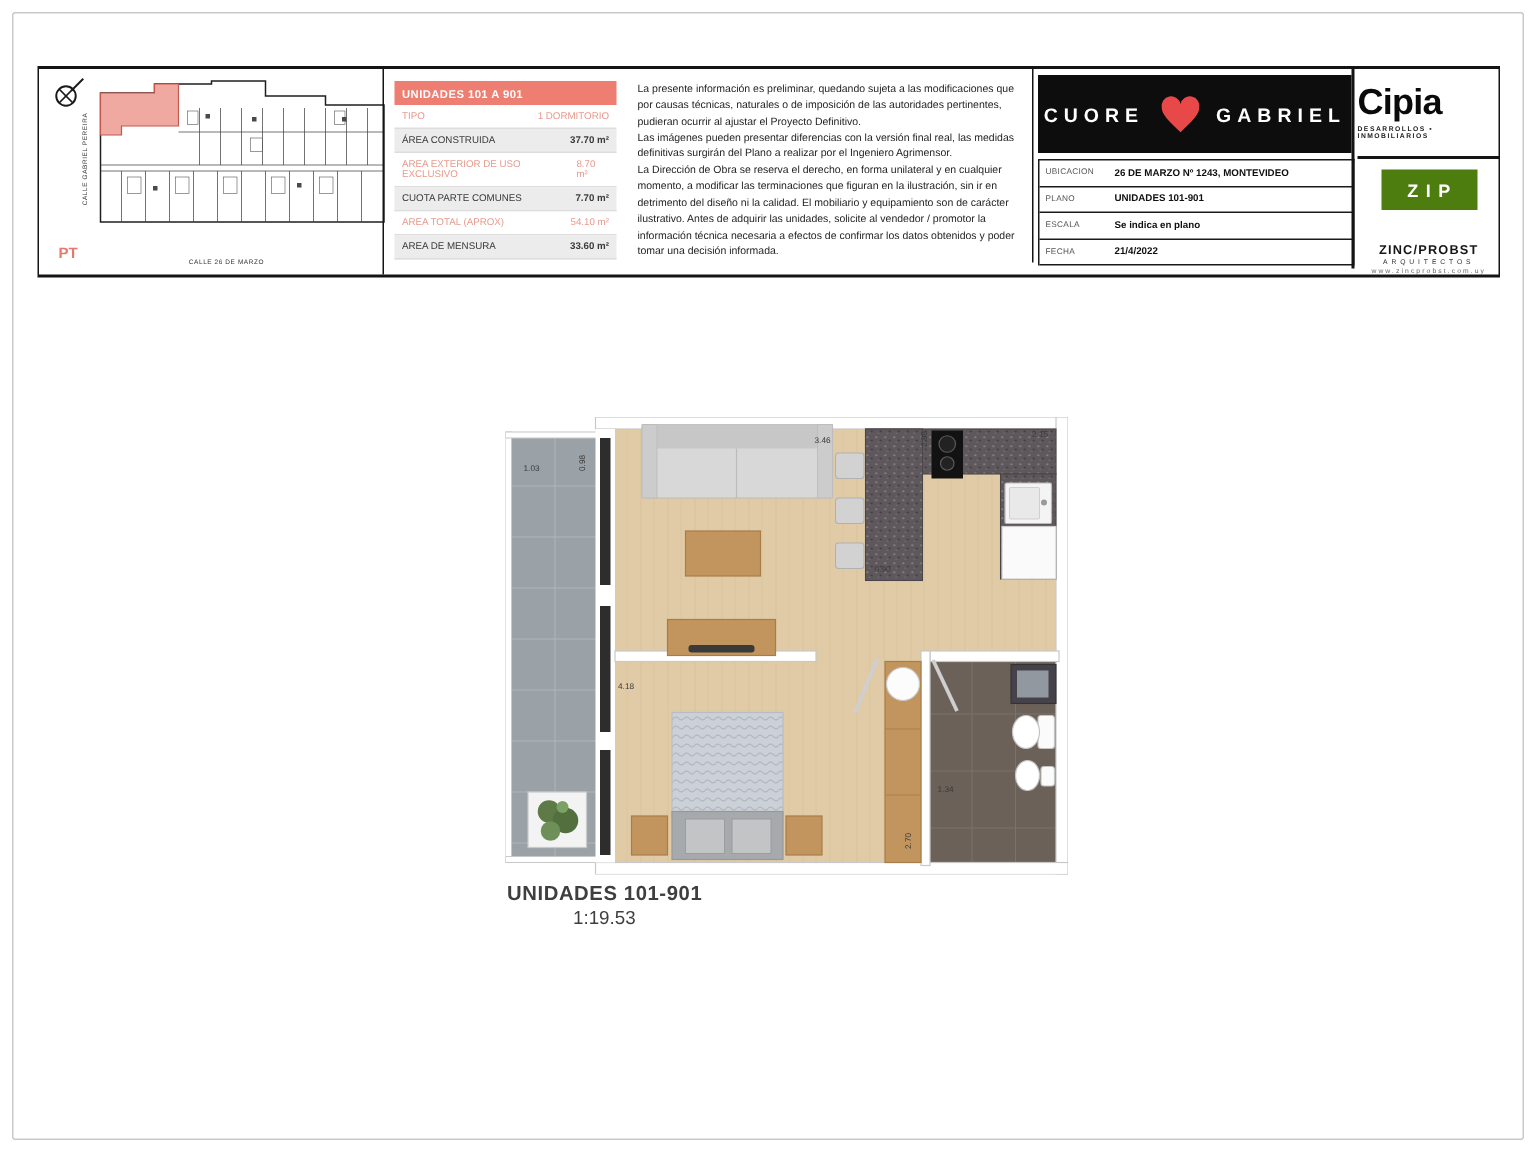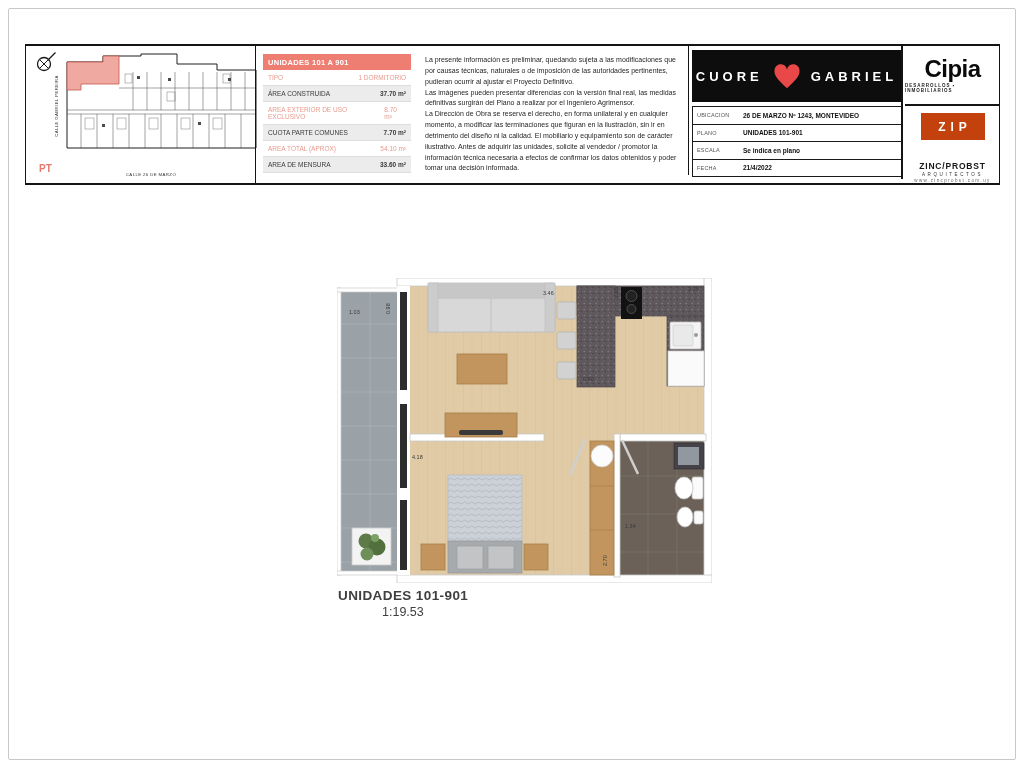--- a/index.html
+++ b/index.html
@@ -35,25 +35,25 @@
   .brand-box { position:absolute; left:3px; top:4px; width:209px; height:52px; background:#0d0d0d;
     display:flex; align-items:center; justify-content:center; gap:9px; }
   .brand-word { color:#fff; font-weight:bold; font-size:13px; letter-spacing:4px; }
   .heart { width:30px; height:27px; }
   .tb-vline { position:absolute; left:212px; top:0; width:2px; height:133px; background:#141414; }
   .fields { position:absolute; left:3px; top:60px; width:209px; border:1px solid #1a1a1a; border-bottom:none; }
   .frow { display:flex; align-items:center; height:16.5px; border-bottom:1px solid #1a1a1a; }
   .flabel { width:46px; padding-left:4px; font-size:5.5px; color:#555; letter-spacing:0.2px; }
   .fvalue { font-size:6.5px; font-weight:bold; color:#101010; }
   .tb-right { position:absolute; left:216px; top:0; width:95px; height:133px; }
-  .cipia-cell { height:58px; border-bottom:2px solid #141414; display:flex; flex-direction:column; align-items:center; justify-content:center; }
+  .cipia-cell { height:58px; border-bottom:2px solid #141414; display:flex; flex-direction:column; justify-content:center; }
   .cipia-name { font-size:24px; font-weight:900; color:#0a0a0a; letter-spacing:-0.5px; line-height:1; }
   .cipia-tag { font-size:4.5px; font-weight:bold; color:#222; letter-spacing:1px; margin-top:2px; }
   .zip-cell { text-align:center; padding-top:7px; }
-  .zip-box { width:64px; height:27px; background:#c2410c; margin:0 auto; display:flex; align-items:center; justify-content:center; }
+  .zip-box { width:64px; height:27px; background:#4d7c0f; margin:0 auto; display:flex; align-items:center; justify-content:center; }
   .zip-letters { color:#fff; font-size:12px; letter-spacing:5px; font-weight:bold; padding-left:5px; }
   .zip-name { font-size:8.5px; font-weight:bold; color:#161616; letter-spacing:0.8px; margin-top:21px; }
   .zip-role { font-size:4.5px; color:#333; letter-spacing:2.6px; margin-top:1px; }
   .zip-web { font-size:4.5px; color:#666; letter-spacing:1.4px; margin-top:1px; }
 
   
   .floorplan { position:absolute; left:337px; top:278px; width:375px; height:305px; }
   .dim { font-size:5.5px; fill:#3a3a3a; }
   .plan-caption { position:absolute; left:338px; top:588px; color:#3f3f3f; }
   .pc-title { font-size:13.5px; font-weight:bold; letter-spacing:0.4px; }

